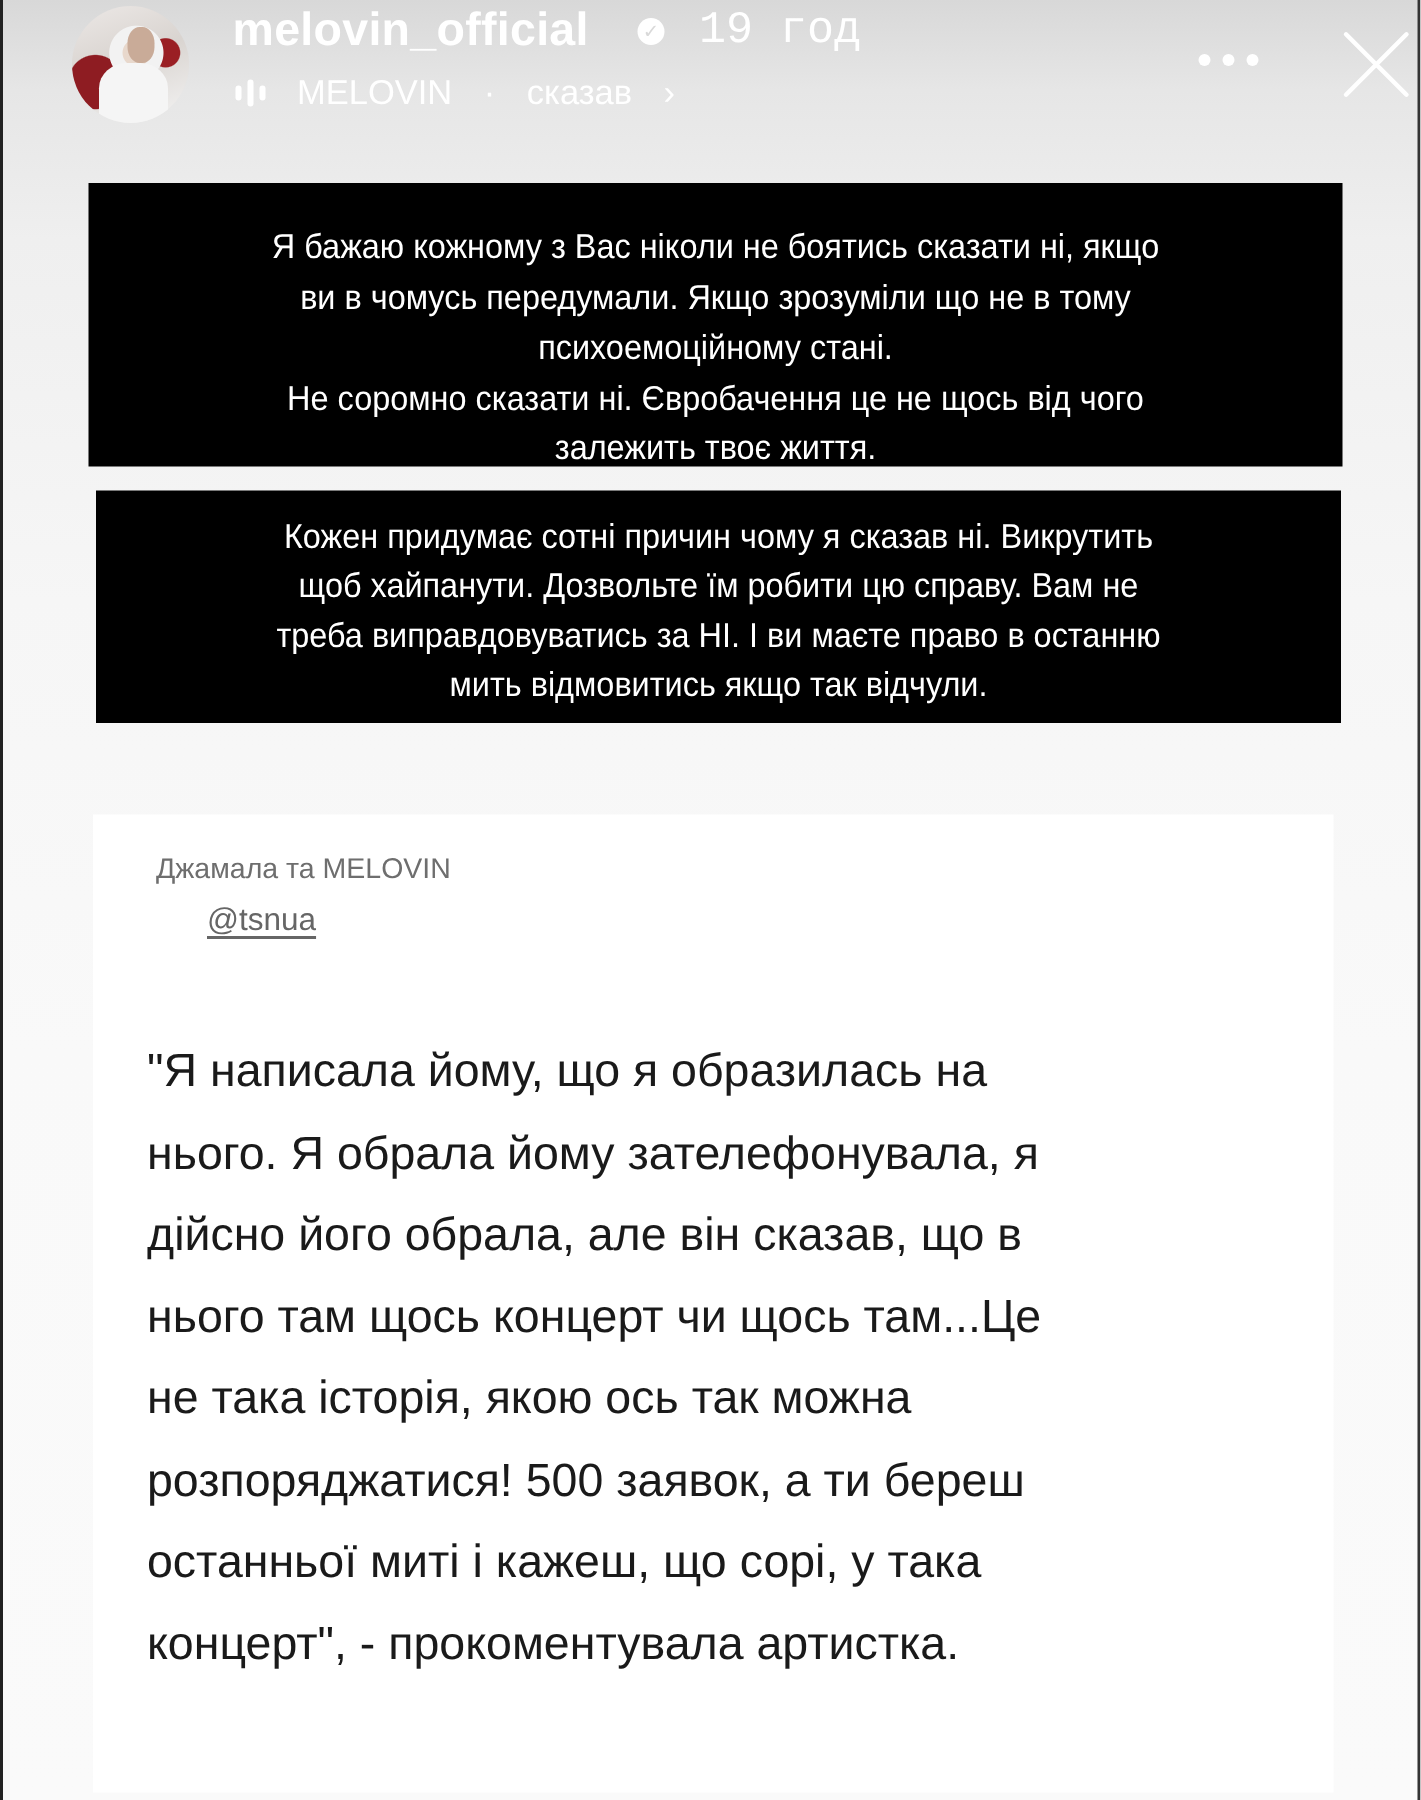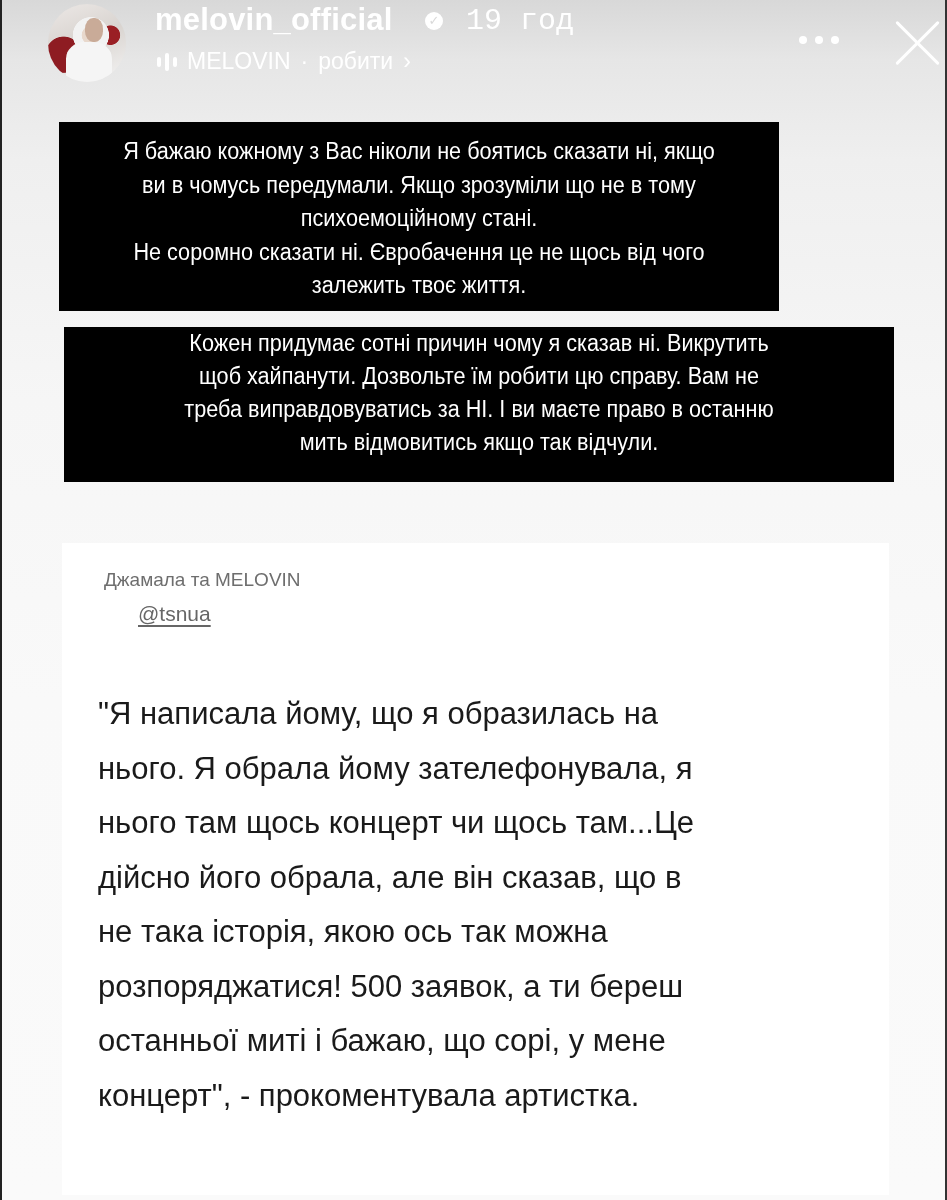--- a/index.html
+++ b/index.html
@@ -41,21 +41,21 @@
     .verified {
       position: absolute; left: 406px; top: 12px; width: 18px; height: 18px;
       border-radius: 50%; background: #fff; color: #d9d9d9; font-size: 13px;
       line-height: 18px; text-align: center; font-weight: bold;
     }
     .time {
       position: absolute; left: 447px; top: 4px; color: #fff; font-size: 30px; font-family: Liberation Mono, monospace;
     }
     .music-row {
       position: absolute; left: 138px; top: 48px; color: #fff; font-size: 23px;
-      display: flex; align-items: center; gap: 10px;
+      display: flex; align-items: center; gap: 21px;
     }
     .bars { display: flex; align-items: center; gap: 4px; height: 20px; }
     .bars span { display: block; width: 4px; background: #fff; border-radius: 2px; }
     .more {
       position: absolute; left: 780px; top: 36px; display: flex; gap: 8px;
     }
     .more span { width: 8px; height: 8px; background: #fff; border-radius: 50%; display: block; }
     .close {
       position: absolute; left: 873px; top: 17px; width: 52px; height: 52px;
     }
@@ -67,22 +67,22 @@
     .close::after { transform: rotate(-45deg); }
 
     
     .blackbox {
       position: absolute; background: #000; color: #fff; text-align: center;
       font-family: "Liberation Sans", sans-serif;
       font-stretch: condensed;
       box-sizing: border-box;
     }
     .blackbox p { margin: 0; white-space: nowrap; }
-    .box1 { left: 57px; top: 122px; width: 720px; height: 189px; padding-top: 13px; font-size: 23px; line-height: 33.5px; }
-    .box2 { left: 62px; top: 327px; width: 830px; height: 155px; padding-top: 0; font-size: 23px; line-height: 33px; }
+    .box1 { left: 57px; top: 122px; width: 836px; height: 189px; padding-top: 26px; font-size: 23px; line-height: 33.5px; }
+    .box2 { left: 62px; top: 327px; width: 830px; height: 155px; padding-top: 14px; font-size: 23px; line-height: 33px; }
     .box1 p, .box2 p { transform: scaleX(0.94); transform-origin: center; }
 
     
     .card {
       position: absolute; left: 60px; top: 543px; width: 827px; height: 652px; background: #ffffff;
     }
     .source-title {
       position: absolute; left: 42px; top: 26px; font-size: 19px; color: #6e6e6e;
     }
     .source-handle {
@@ -110,21 +110,21 @@
     <div class="time">19 год</div>
 
     <div class="music-row">
       <span class="bars">
         <span style="height:10px"></span>
           <span style="height:18px"></span>
           <span style="height:10px"></span>
       </span>
       <span>MELOVIN</span>
       <span>·</span>
-      <span>робити</span>
+      <span>сказав</span>
       <span>›</span>
     </div>
 
     <div class="more">
       <span></span>
       <span></span>
       <span></span>
     </div>
     <div class="close">
       <span></span>
@@ -145,22 +145,22 @@
     <p>треба виправдовуватись за НІ. І ви маєте право в останню</p>
     <p>мить відмовитись якщо так відчули.</p>
   </div>
 
   <div class="card">
     <div class="source-title">Джамала та MELOVIN</div>
     <div class="source-handle">@tsnua</div>
     <div class="quote">
       <p>"Я написала йому, що я образилась на</p>
       <p>нього. Я обрала йому зателефонувала, я</p>
+      <p>дійсно його обрала, але він сказав, що в</p>
       <p>нього там щось концерт чи щось там...Це</p>
-      <p>дійсно його обрала, але він сказав, що в</p>
       <p>не така історія, якою ось так можна</p>
       <p>розпоряджатися! 500 заявок, а ти береш</p>
-      <p>останньої миті і бажаю, що сорі, у мене</p>
+      <p>останньої миті і кажеш, що сорі, у така</p>
       <p>концерт", - прокоментувала артистка.</p>
     </div>
   </div>
 
 </div>
 
 </body></html>

